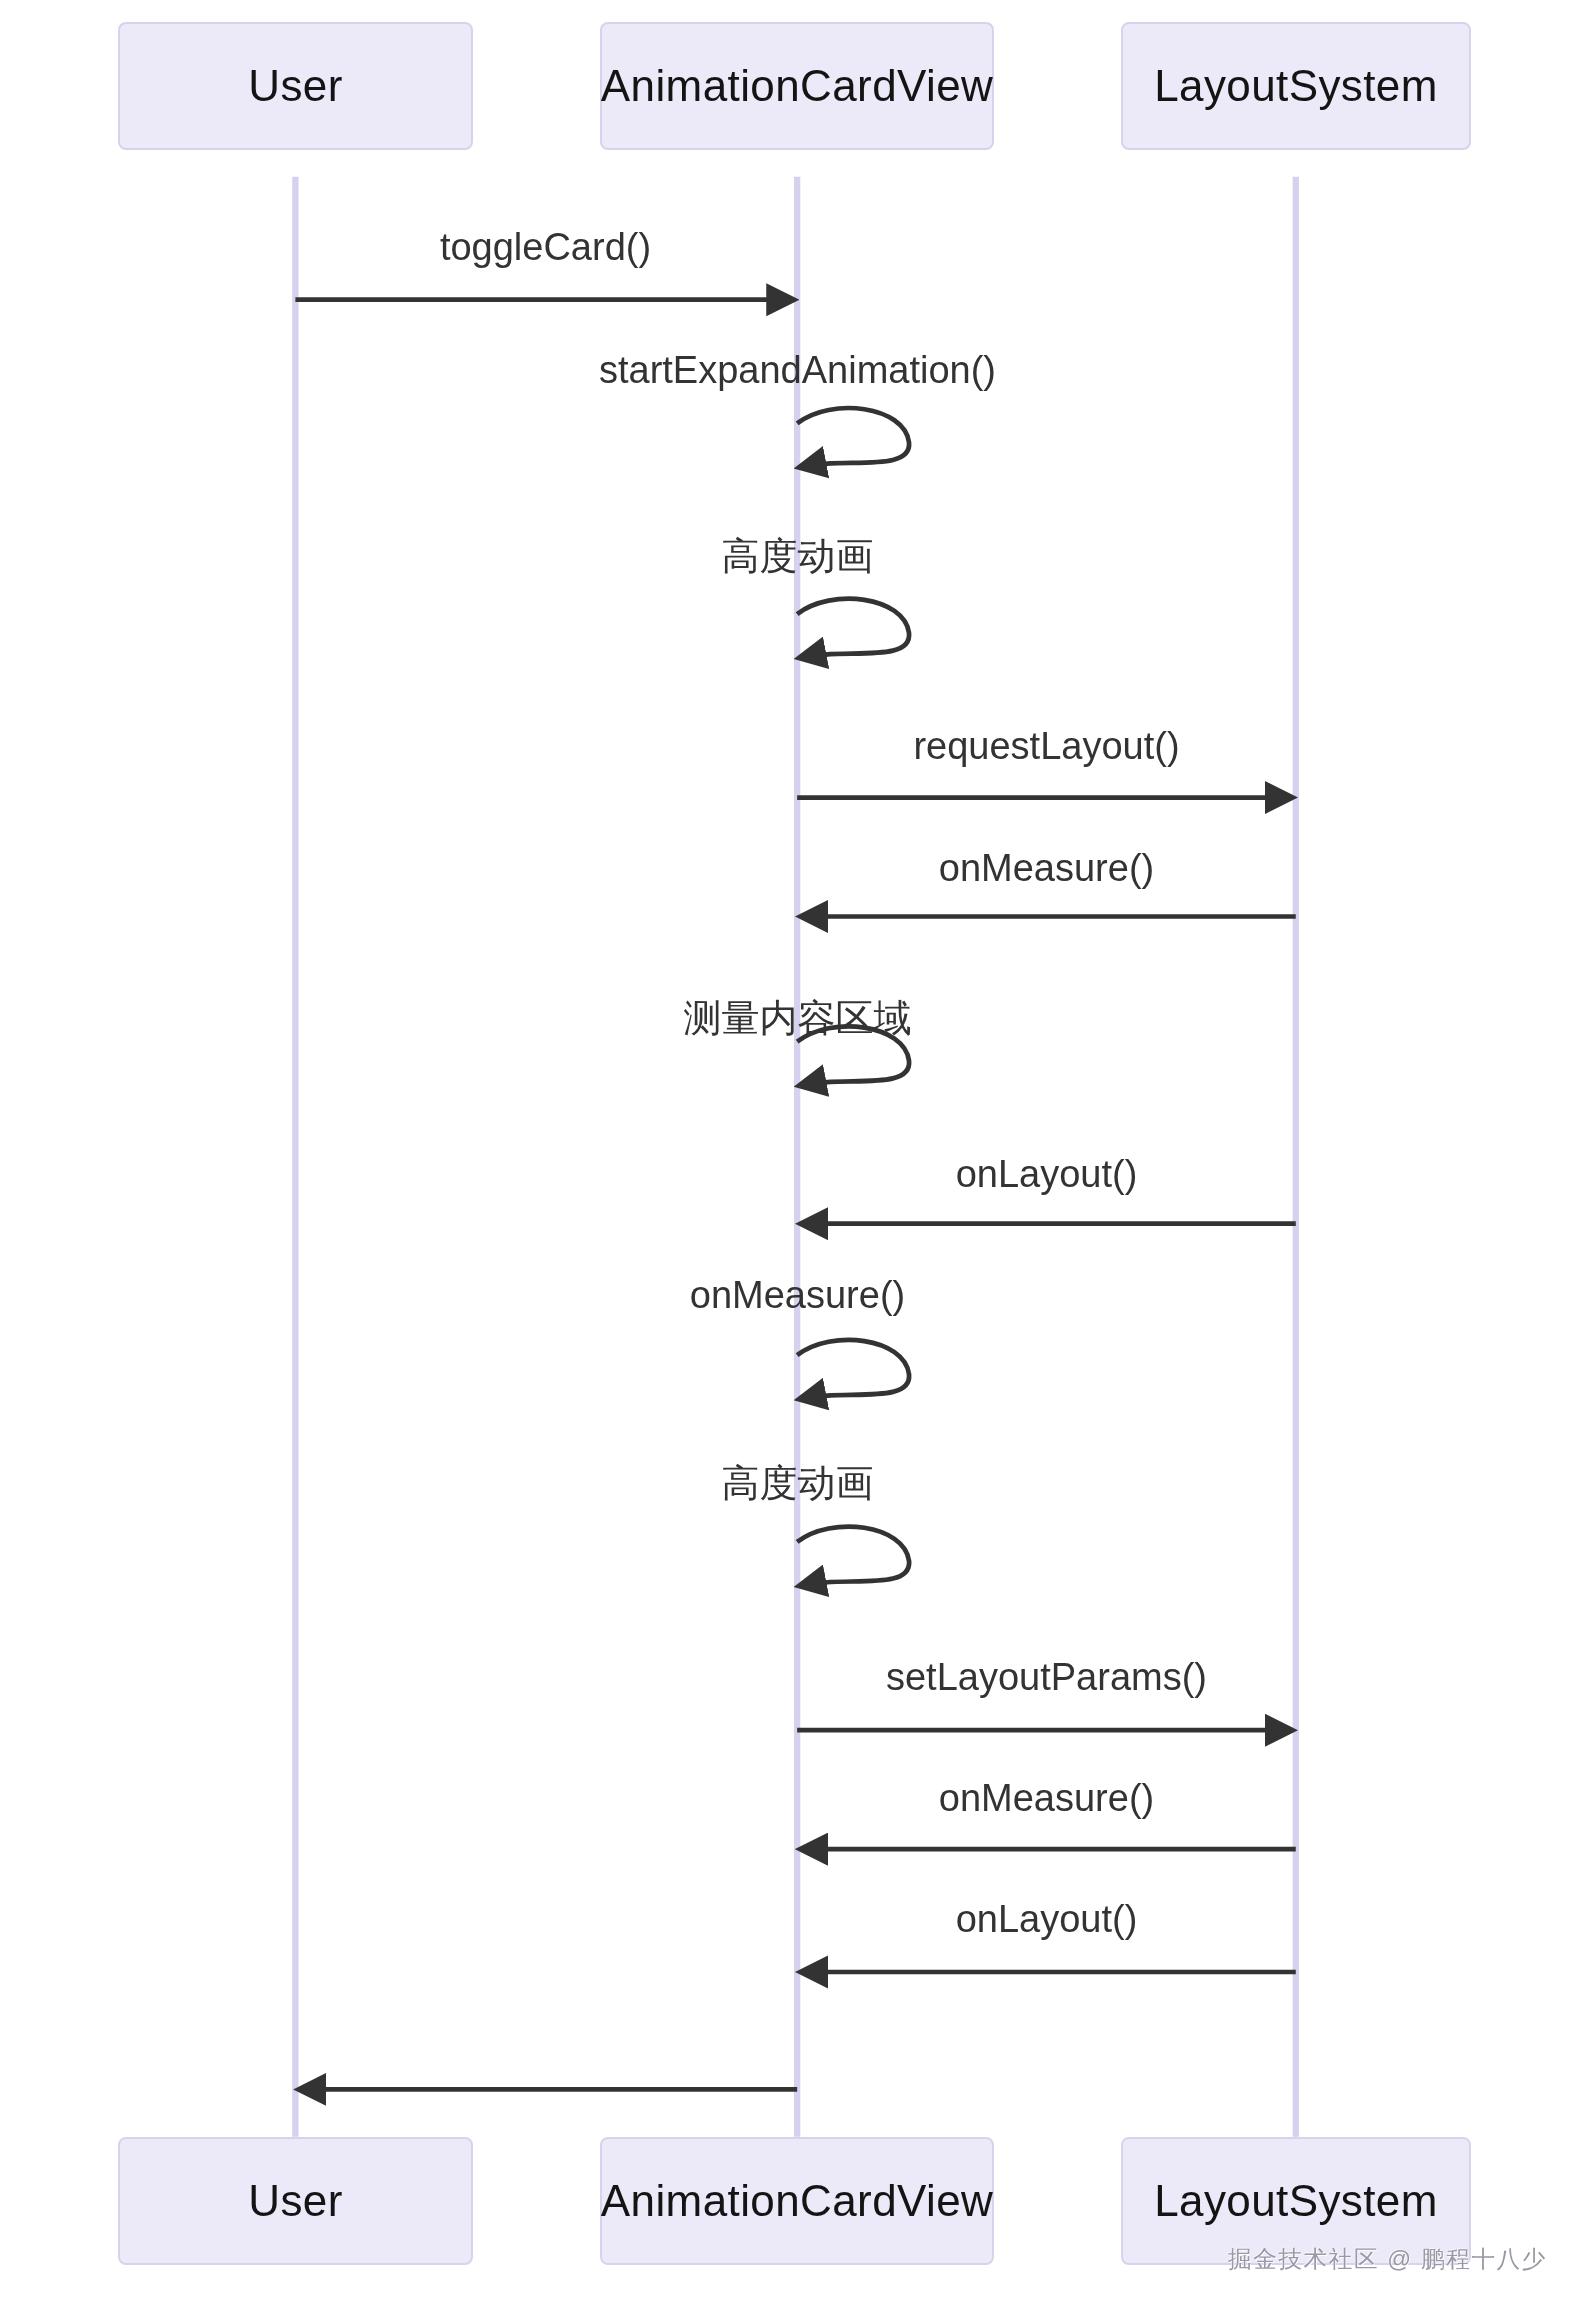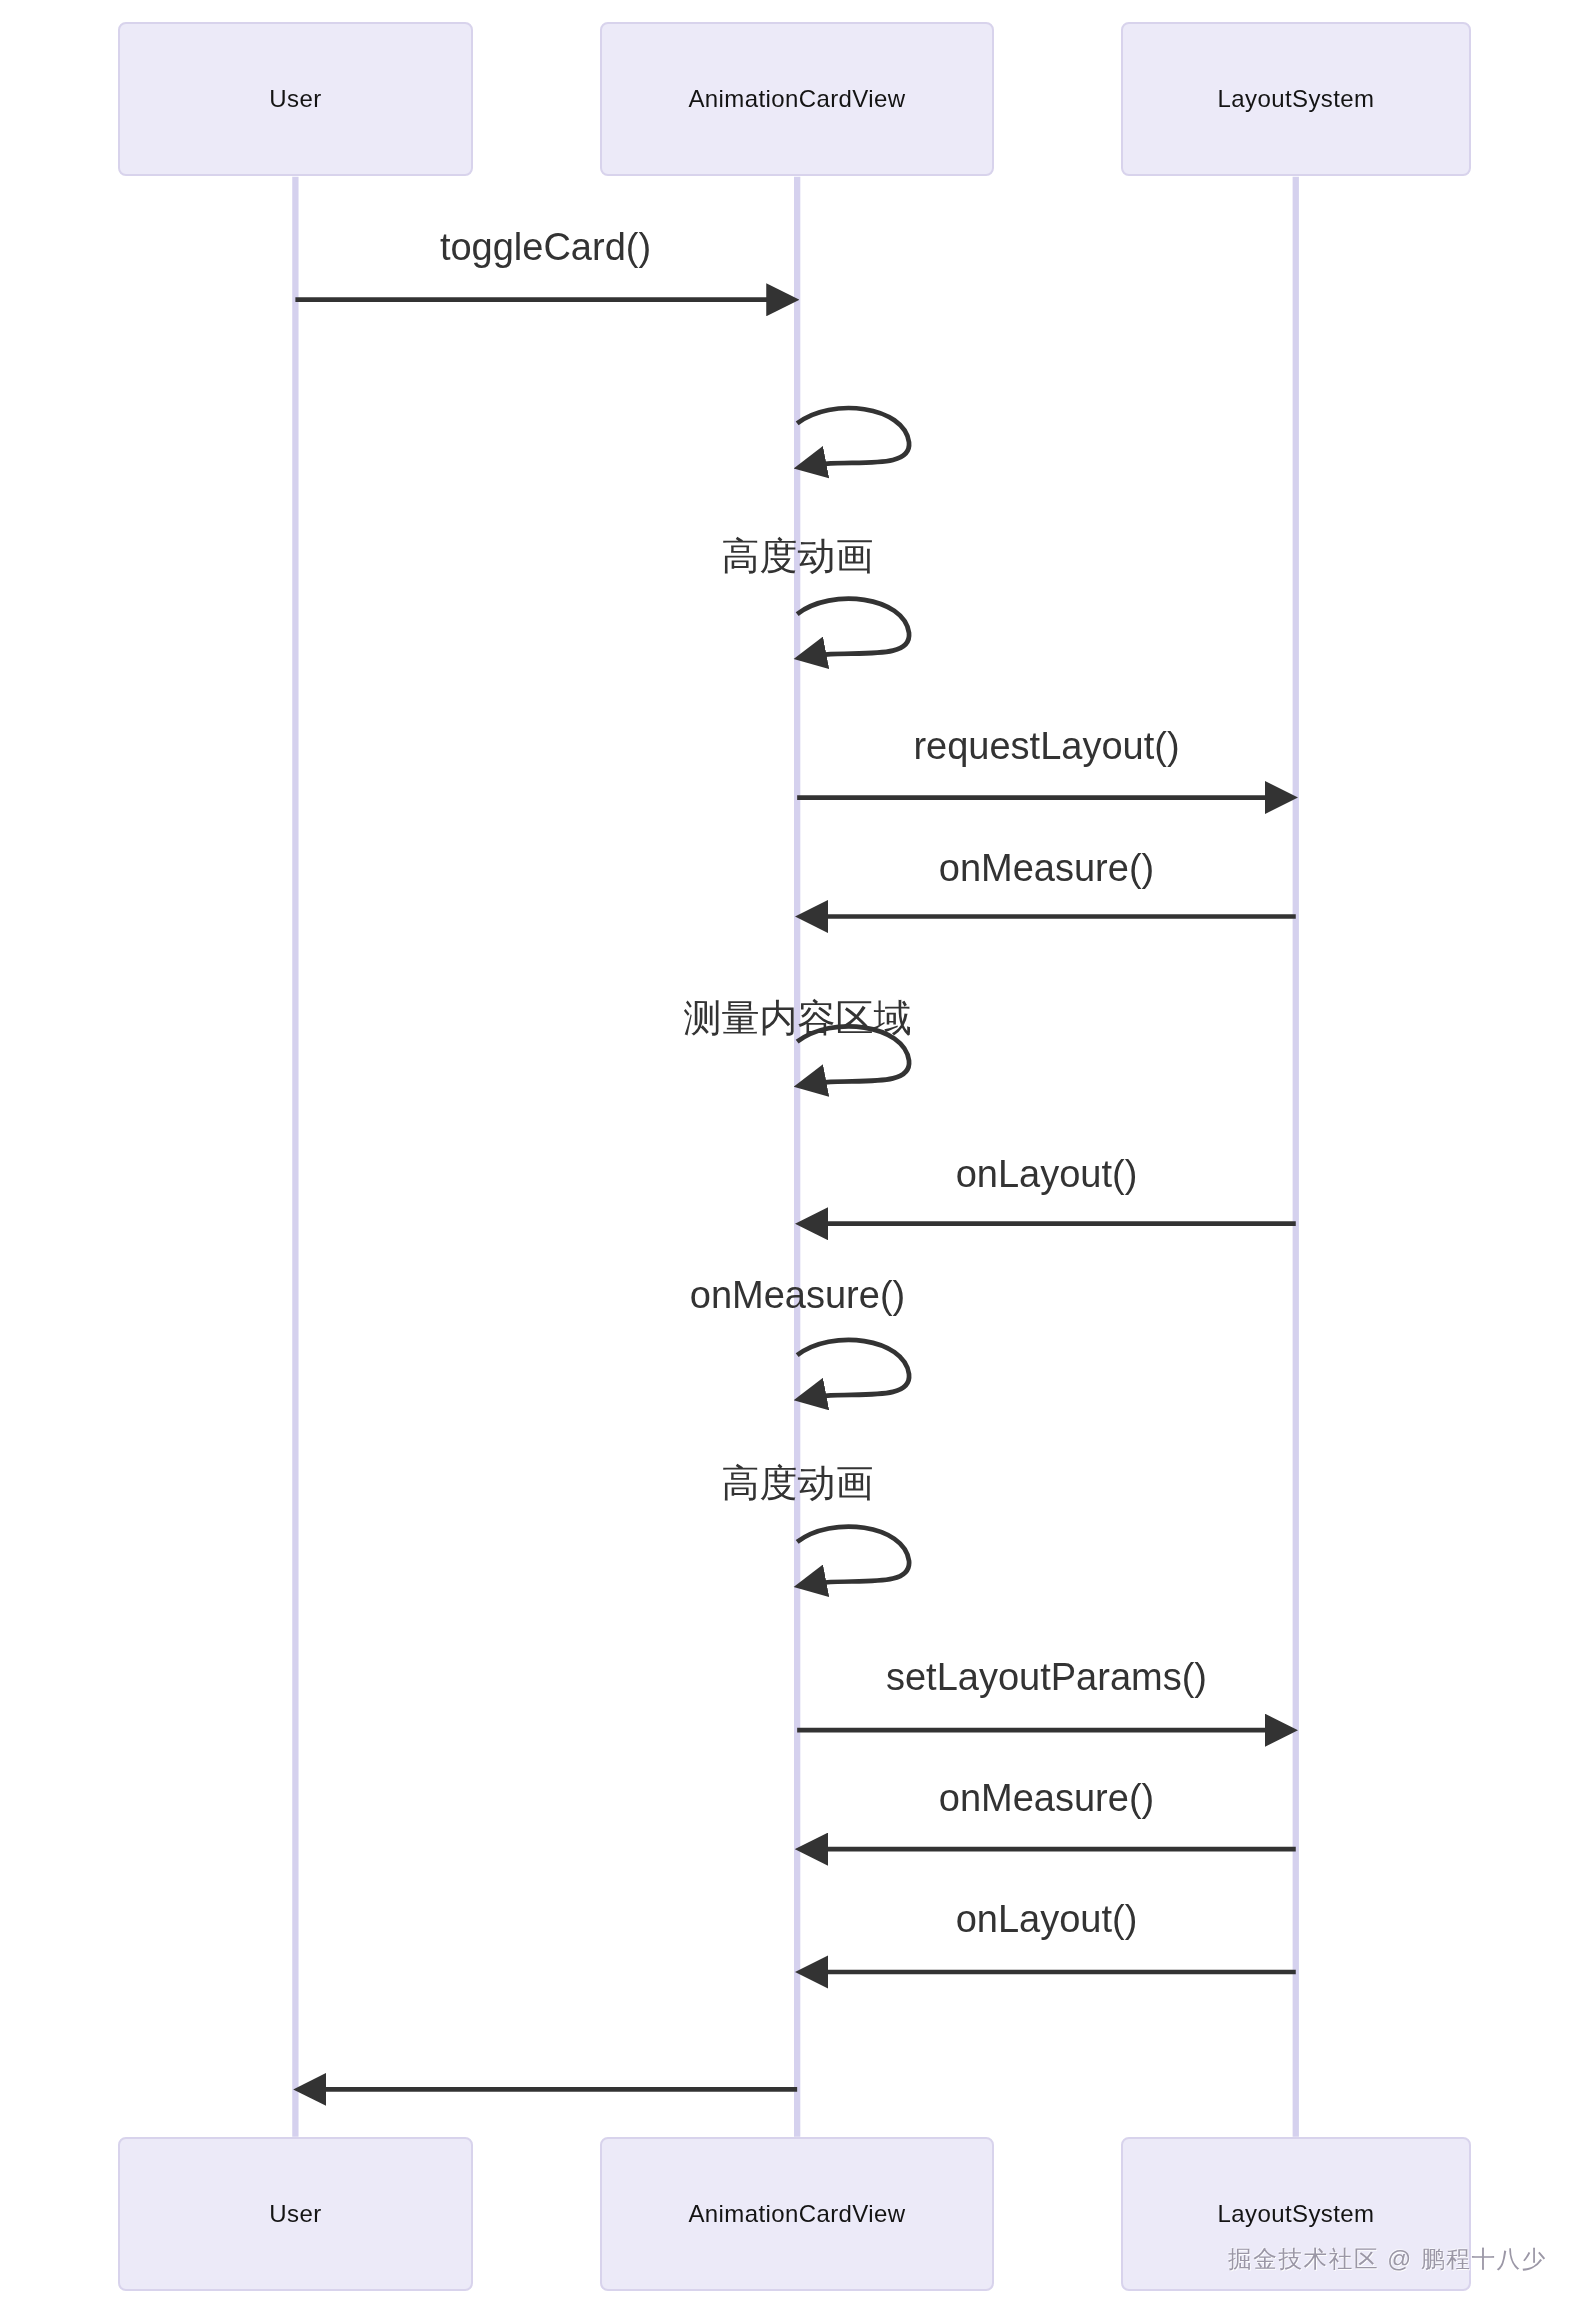--- a/index.html
+++ b/index.html
@@ -20,27 +20,27 @@
     background:var(--background);
     overflow:hidden;
   }
   .diagram-svg{position:absolute;left:0;top:0;width:1588px;height:2319px;}
   .lifeline{stroke:var(--lifeline,#D5D1EE);stroke-width:8;}
   .msg-arrow{stroke:var(--arrow,#333);stroke-width:6;}
   .self-loop{stroke:var(--arrow,#333);stroke-width:6;fill:none;}
   .arrowhead{fill:var(--arrow,#333);}
   .actor{
     position:absolute;
-    height:154px;
+    height:128px;
     background:var(--actor-fill,#ECEAF8);
     border:2.4px solid var(--actor-border,#D8D3EC);
     border-radius:7.9px;
     box-sizing:border-box;
     display:flex;align-items:center;justify-content:center;
-    font-size:24px;color:var(--actor-text,#141414);
+    font-size:44px;color:var(--actor-text,#141414);
     letter-spacing:0.4px;
   }
   .msg-label{
     position:absolute;
     width:551px;height:54px;line-height:54px;
     text-align:center;
     font-size:38px;color:var(--message-text,#333);
     white-space:nowrap;
   }
   .watermark{
@@ -110,20 +110,21 @@
     <span>User</span>
   </div>
   <div class="actor" style="left:600px;top:2137px;width:394px;">
     <span>AnimationCardView</span>
   </div>
   <div class="actor" style="left:1121px;top:2137px;width:350px;">
     <span>LayoutSystem</span>
   </div>
 
   <div class="msg-label" style="left:270px;top:220px;">toggleCard()</div>
+  <div class="msg-label" style="left:522px;top:343px;">startExpandAnimation()</div>
   <div class="msg-label" style="left:522px;top:529px;">高度动画</div>
   <div class="msg-label" style="left:771px;top:719px;">requestLayout()</div>
   <div class="msg-label" style="left:771px;top:841px;">onMeasure()</div>
   <div class="msg-label" style="left:522px;top:959px;margin-top:32px;">测量内容区域</div>
   <div class="msg-label" style="left:771px;top:1147px;">onLayout()</div>
   <div class="msg-label" style="left:522px;top:1268px;">onMeasure()</div>
   <div class="msg-label" style="left:522px;top:1456px;">高度动画</div>
   <div class="msg-label" style="left:771px;top:1650px;">setLayoutParams()</div>
   <div class="msg-label" style="left:771px;top:1771px;">onMeasure()</div>
   <div class="msg-label" style="left:771px;top:1892px;">onLayout()</div>

